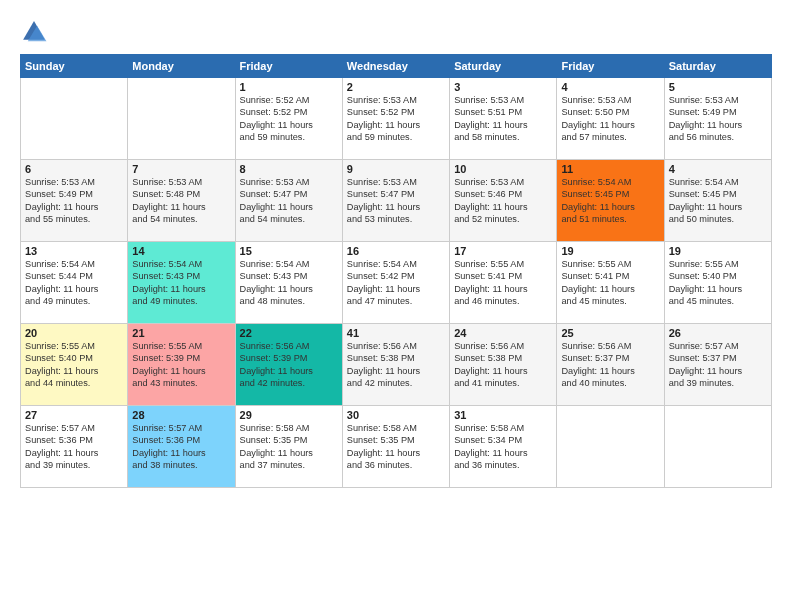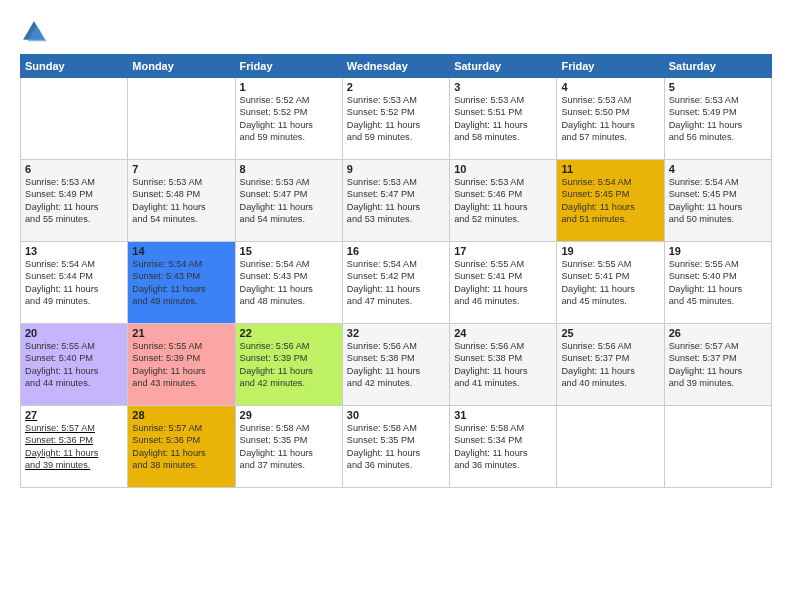--- a/index.html
+++ b/index.html
@@ -204,21 +204,21 @@
 Daylight: 11 hours
 and 53 minutes.</div>
           </td>
           <td style="background: rgb(245, 245, 245);">
             <span class="day-number">10</span>
             <div class="day-info" style="white-space: pre-line;">Sunrise: 5:53 AM
 Sunset: 5:46 PM
 Daylight: 11 hours
 and 52 minutes.</div>
           </td>
-          <td style="background: #eab308; margin-left: 36px;">
+          <td style="background: #f97316; margin-left: 36px;">
             <span class="day-number">11</span>
             <div class="day-info" style="white-space: pre-line;">Sunrise: 5:54 AM
 Sunset: 5:45 PM
 Daylight: 11 hours
 and 51 minutes.</div>
           </td>
           <td style="background: rgb(245, 245, 245);">
             <span class="day-number">4</span>
             <div class="day-info" style="white-space: pre-line;">Sunrise: 5:54 AM
 Sunset: 5:45 PM
@@ -227,21 +227,21 @@
           </td>
         </tr>
         <tr>
           <td style="background: rgb(255, 255, 255);">
             <span class="day-number">13</span>
             <div class="day-info" style="white-space: pre-line;">Sunrise: 5:54 AM
 Sunset: 5:44 PM
 Daylight: 11 hours
 and 49 minutes.</div>
           </td>
-          <td style="background: #3b82f6;">
+          <td style="background: #5eead4;">
             <span class="day-number">14</span>
             <div class="day-info" style="white-space: pre-line;">Sunrise: 5:54 AM
 Sunset: 5:43 PM
 Daylight: 11 hours
 and 49 minutes.</div>
           </td>
           <td style="background: rgb(255, 255, 255);">
             <span class="day-number">15</span>
             <div class="day-info" style="white-space: pre-line;">Sunrise: 5:54 AM
 Sunset: 5:43 PM
@@ -271,43 +271,43 @@
           </td>
           <td style="background: rgb(255, 255, 255);">
             <span class="day-number">19</span>
             <div class="day-info" style="white-space: pre-line;">Sunrise: 5:55 AM
 Sunset: 5:40 PM
 Daylight: 11 hours
 and 45 minutes.</div>
           </td>
         </tr>
         <tr>
-          <td style="background: #c4b5fd;">
+          <td style="background: #fef9c3;">
             <span class="day-number">20</span>
             <div class="day-info" style="white-space: pre-line;">Sunrise: 5:55 AM
 Sunset: 5:40 PM
 Daylight: 11 hours
 and 44 minutes.</div>
           </td>
           <td style="background: #fca5a5;">
             <span class="day-number">21</span>
             <div class="day-info" style="white-space: pre-line;">Sunrise: 5:55 AM
 Sunset: 5:39 PM
 Daylight: 11 hours
 and 43 minutes.</div>
           </td>
-          <td style="background: #bef264; margin-top: 48px;">
+          <td style="background: #14b8a6; margin-top: 48px;">
             <span class="day-number">22</span>
             <div class="day-info" style="white-space: pre-line;">Sunrise: 5:56 AM
 Sunset: 5:39 PM
 Daylight: 11 hours
 and 42 minutes.</div>
           </td>
           <td style="background: rgb(245, 245, 245);">
-            <span class="day-number">32</span>
+            <span class="day-number">41</span>
             <div class="day-info" style="white-space: pre-line;">Sunrise: 5:56 AM
 Sunset: 5:38 PM
 Daylight: 11 hours
 and 42 minutes.</div>
           </td>
           <td style="background: rgb(245, 245, 245);">
             <span class="day-number">24</span>
             <div class="day-info" style="white-space: pre-line;">Sunrise: 5:56 AM
 Sunset: 5:38 PM
 Daylight: 11 hours
@@ -322,28 +322,28 @@
           </td>
           <td style="background: rgb(245, 245, 245);">
             <span class="day-number">26</span>
             <div class="day-info" style="white-space: pre-line;">Sunrise: 5:57 AM
 Sunset: 5:37 PM
 Daylight: 11 hours
 and 39 minutes.</div>
           </td>
         </tr>
         <tr>
-          <td style="background: rgb(255, 255, 255); text-decoration: underline;">
+          <td style="background: rgb(255, 255, 255);">
             <span class="day-number">27</span>
             <div class="day-info" style="white-space: pre-line;">Sunrise: 5:57 AM
 Sunset: 5:36 PM
 Daylight: 11 hours
 and 39 minutes.</div>
           </td>
-          <td style="background: #eab308;">
+          <td style="background: #7dd3fc;">
             <span class="day-number">28</span>
             <div class="day-info" style="white-space: pre-line;">Sunrise: 5:57 AM
 Sunset: 5:36 PM
 Daylight: 11 hours
 and 38 minutes.</div>
           </td>
           <td style="background: rgb(255, 255, 255);">
             <span class="day-number">29</span>
             <div class="day-info" style="white-space: pre-line;">Sunrise: 5:58 AM
 Sunset: 5:35 PM

